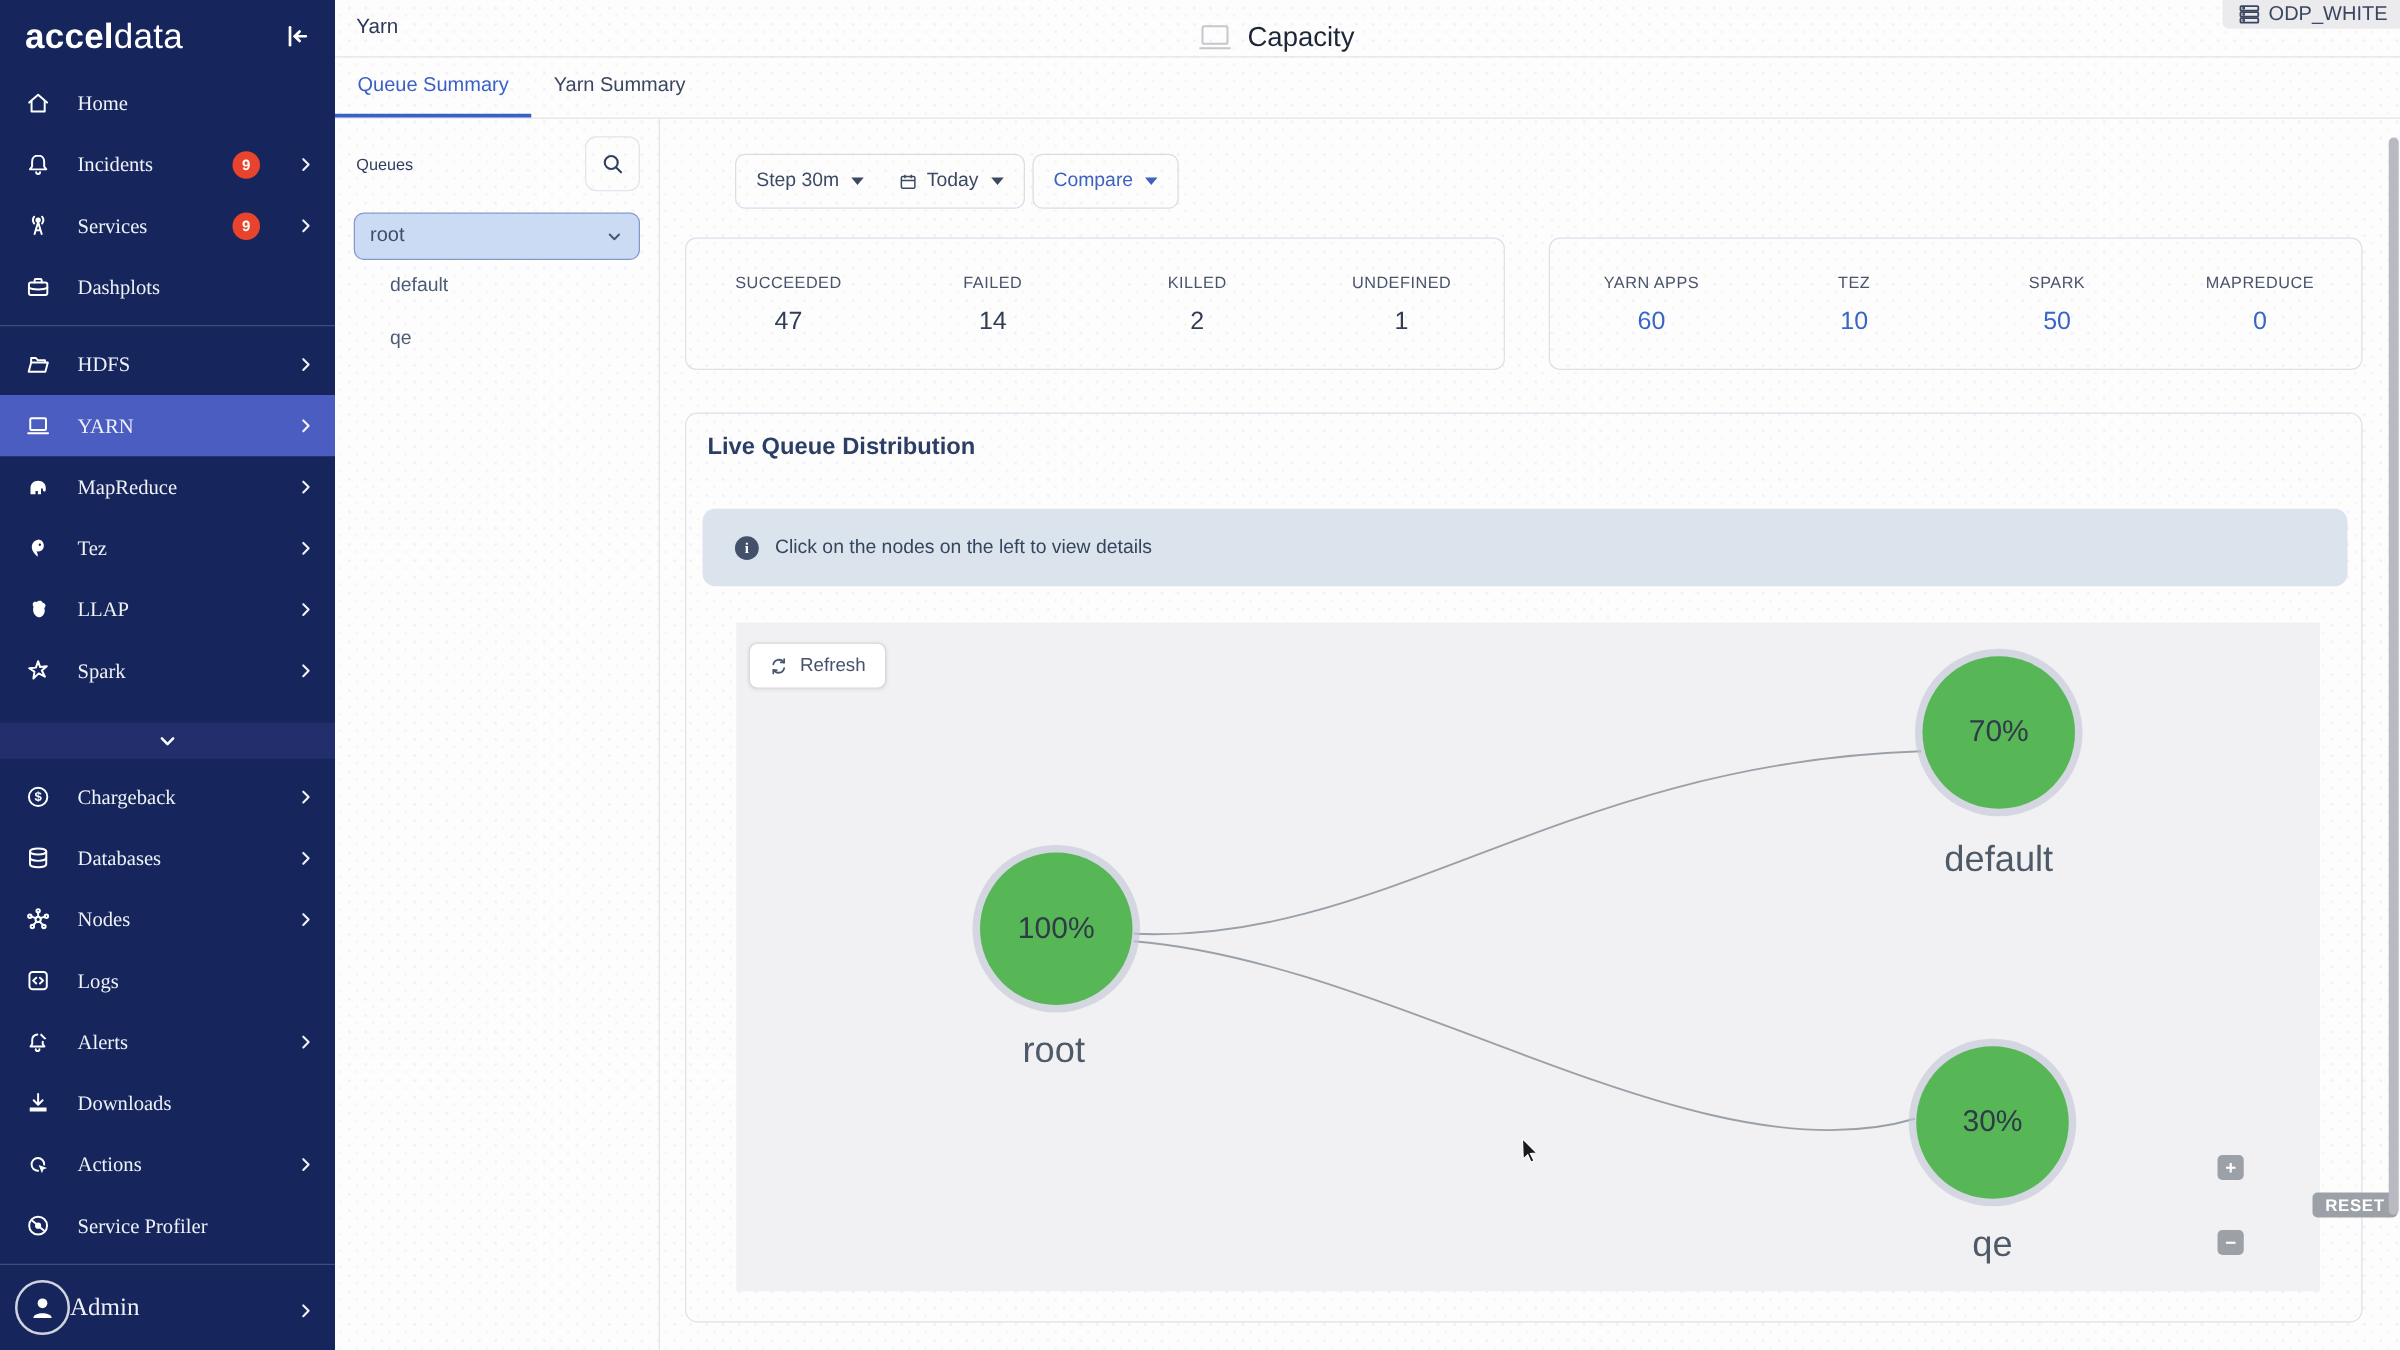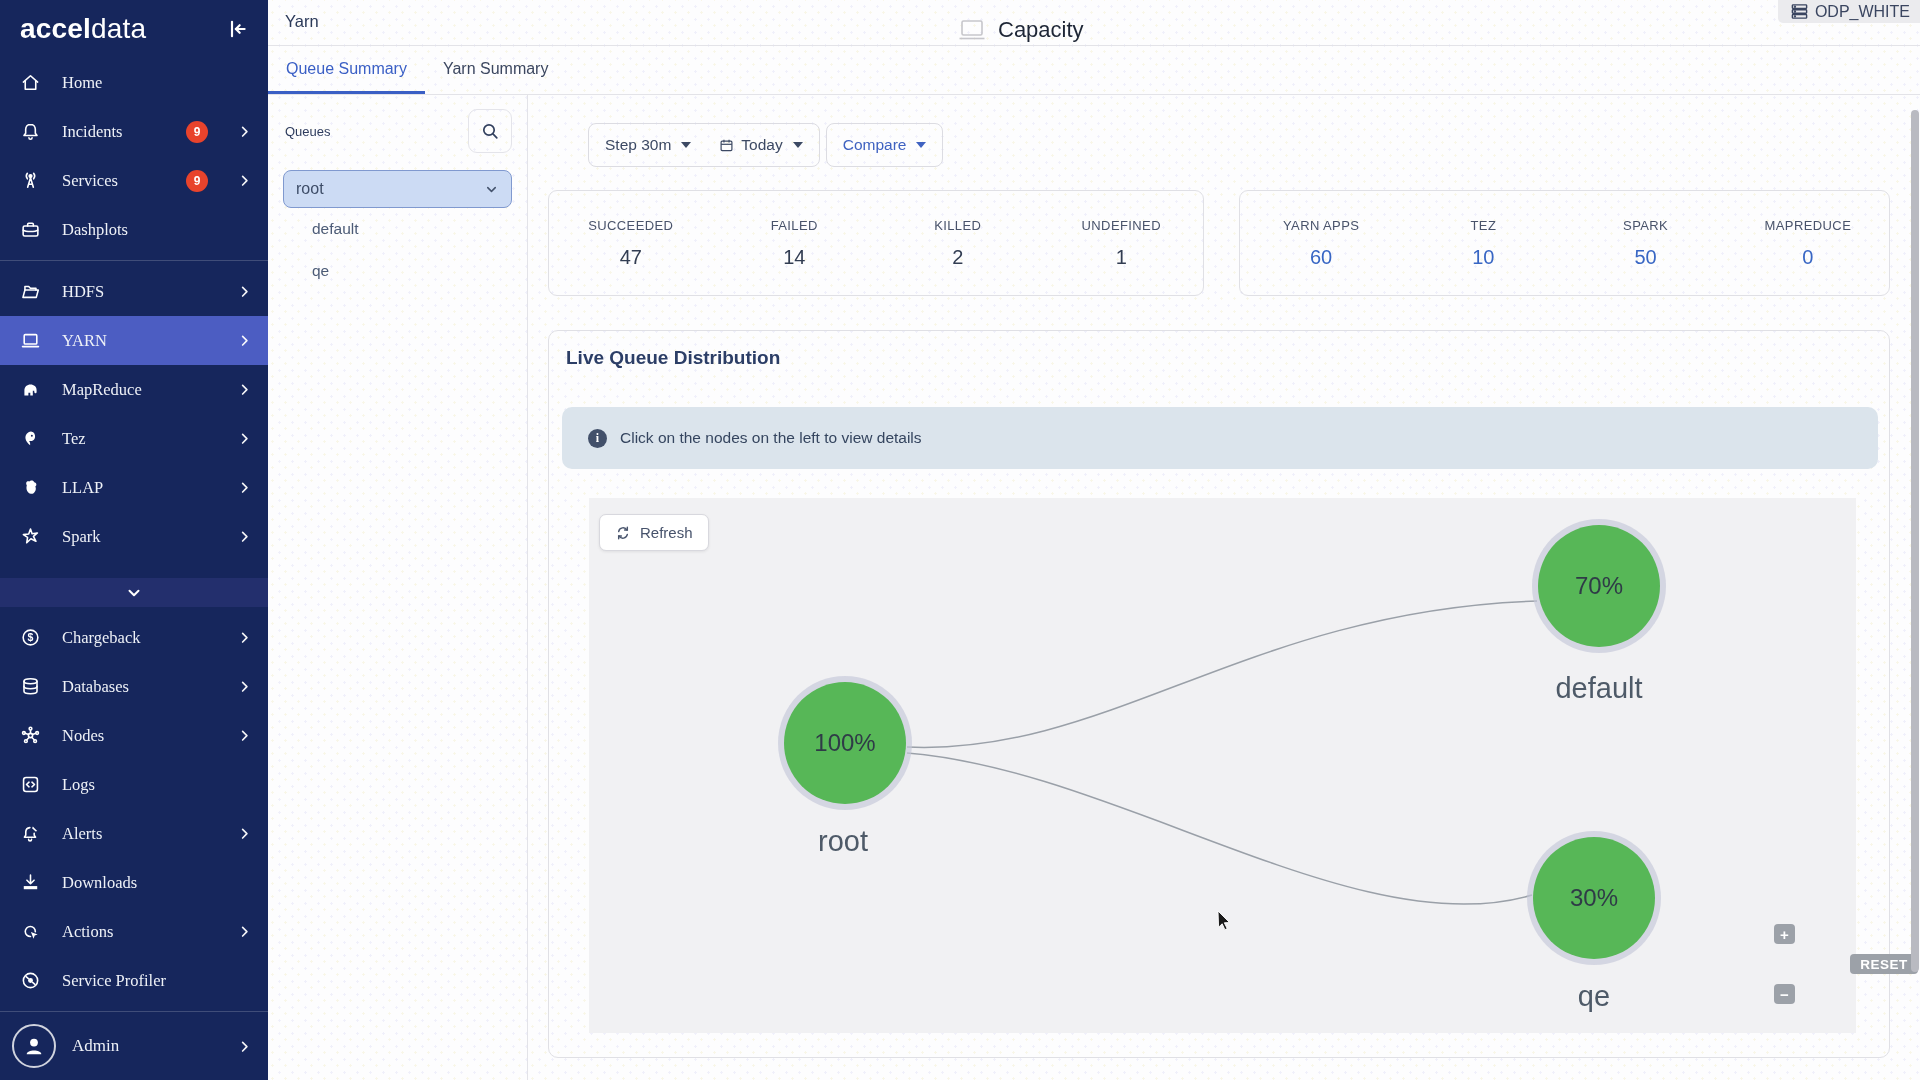--- a/index.html
+++ b/index.html
@@ -43,21 +43,21 @@
   }
   .chev { width:15px; height:15px; color:#fff; opacity:.95; }
   .chev svg { width:100%; height:100%; }
   .side-divider { height:1px; background:rgba(255,255,255,.18); margin:6px 0; }
   .partial-row { height:17px; overflow:hidden; padding:3px 0 0 20px; opacity:.9; }
   .expander {
     height:29px; background:#232f6d; display:flex; align-items:center; justify-content:center;
     cursor:pointer; margin-bottom:6px;
   }
   .expander svg { width:18px; height:18px; color:#fff; }
-  .admin-row { height:56px; display:flex; align-items:center; gap:16px; padding:0 16px 0 12px; font-size:17px; cursor:pointer; }
+  .admin-row { height:56px; display:flex; align-items:center; padding:0 16px 0 12px; font-size:20px; cursor:pointer; }
   .avatar-circle {
     width:44px; height:44px; border-radius:50%; border:2px solid rgba(255,255,255,.8);
     display:flex; align-items:center; justify-content:center; color:#fff;
   }
   .avatar-circle svg { width:26px; height:26px; }
 
   
   .topbar {
     position:absolute; left:268px; top:0; width:1652px; height:46px;
     border-bottom:1px solid #e3e3e8; z-index:10;

